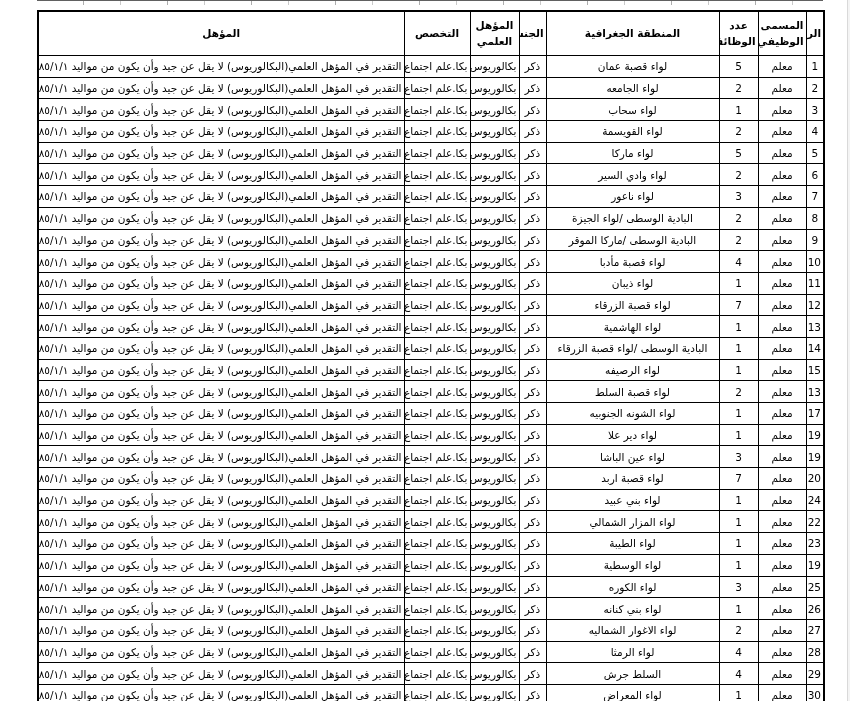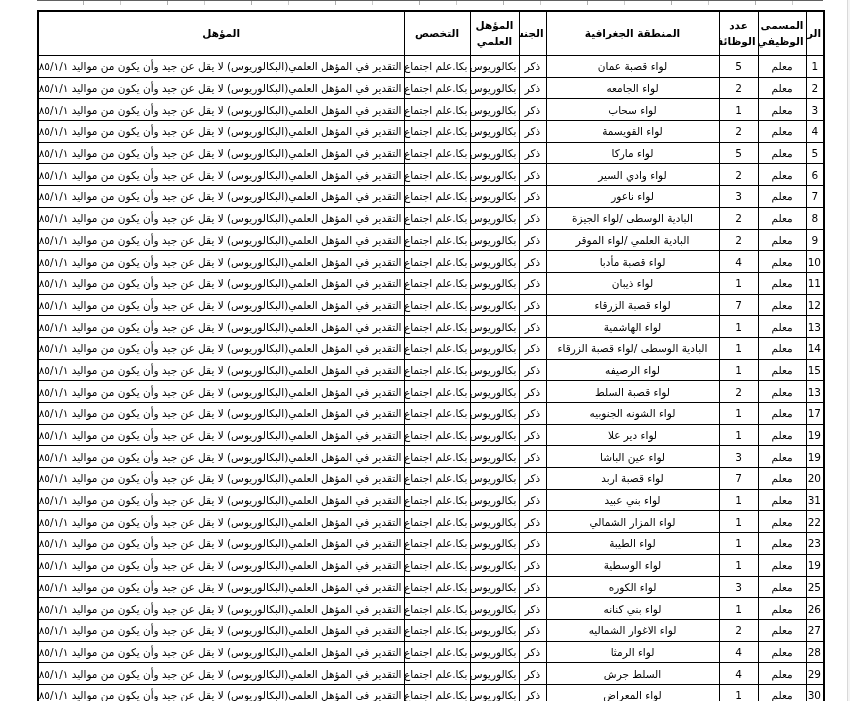--- a/index.html
+++ b/index.html
@@ -65,21 +65,21 @@
     font-size: 10.5px;
     white-space: pre-line;
     line-height: 1.5;
   }
   table.jobs td { height: 20.7px; font-size: 10.5px; }
   th.h-num   { font-size: 8.5px; padding: 0; }
   th.h-title { font-size: 10px; margin-left: 34px; }
   th.h-count { font-size: 9.5px; }
   td.c-num   { font-size: 10.5px; }
   td.c-count { font-size: 10.5px; }
-  td.c-title { font-size: 10px; font-family: Liberation Serif, serif; }
+  td.c-title { font-size: 10px; }
   td.c-region { font-size: 10px; }
   td.c-gender { font-size: 10px; }
   td.c-qualification { font-size: 10px; }
   td.c-specialization { font-size: 9.5px; }
   td.c-notes {
     font-size: 9px;
     text-align: right;
     padding: 0 3px 0 1px;
   }
 </style>
@@ -193,21 +193,21 @@
           <td class="c-region">البادية الوسطى /لواء الجيزة</td>
           <td class="c-gender">ذكر</td>
           <td class="c-qualification">بكالوريوس</td>
           <td class="c-specialization">بكا.علم اجتماع</td>
           <td class="c-notes">التقدير في المؤهل العلمي(البكالوريوس) لا يقل عن جيد وأن يكون من مواليد ١٩٨٥/١/١ فما بعد</td>
         </tr>
         <tr>
           <td class="c-num">9</td>
           <td class="c-title">معلم</td>
           <td class="c-count">2</td>
-          <td class="c-region">البادية العلمي /لواء الموقر</td>
+          <td class="c-region">البادية الوسطى /ماركا الموقر</td>
           <td class="c-gender">ذكر</td>
           <td class="c-qualification">بكالوريوس</td>
           <td class="c-specialization">بكا.علم اجتماع</td>
           <td class="c-notes">التقدير في المؤهل العلمي(البكالوريوس) لا يقل عن جيد وأن يكون من مواليد ١٩٨٥/١/١ فما بعد</td>
         </tr>
         <tr>
           <td class="c-num">10</td>
           <td class="c-title">معلم</td>
           <td class="c-count">4</td>
           <td class="c-region">لواء قصبة مأدبا</td>
@@ -310,21 +310,21 @@
           <td class="c-num">20</td>
           <td class="c-title">معلم</td>
           <td class="c-count">7</td>
           <td class="c-region">لواء قصبة اربد</td>
           <td class="c-gender">ذكر</td>
           <td class="c-qualification">بكالوريوس</td>
           <td class="c-specialization">بكا.علم اجتماع</td>
           <td class="c-notes">التقدير في المؤهل العلمي(البكالوريوس) لا يقل عن جيد وأن يكون من مواليد ١٩٨٥/١/١ فما بعد</td>
         </tr>
         <tr>
-          <td class="c-num">31</td>
+          <td class="c-num">24</td>
           <td class="c-title">معلم</td>
           <td class="c-count">1</td>
           <td class="c-region">لواء بني عبيد</td>
           <td class="c-gender">ذكر</td>
           <td class="c-qualification">بكالوريوس</td>
           <td class="c-specialization">بكا.علم اجتماع</td>
           <td class="c-notes">التقدير في المؤهل العلمي(البكالوريوس) لا يقل عن جيد وأن يكون من مواليد ١٩٨٥/١/١ فما بعد</td>
         </tr>
         <tr>
           <td class="c-num">22</td>

